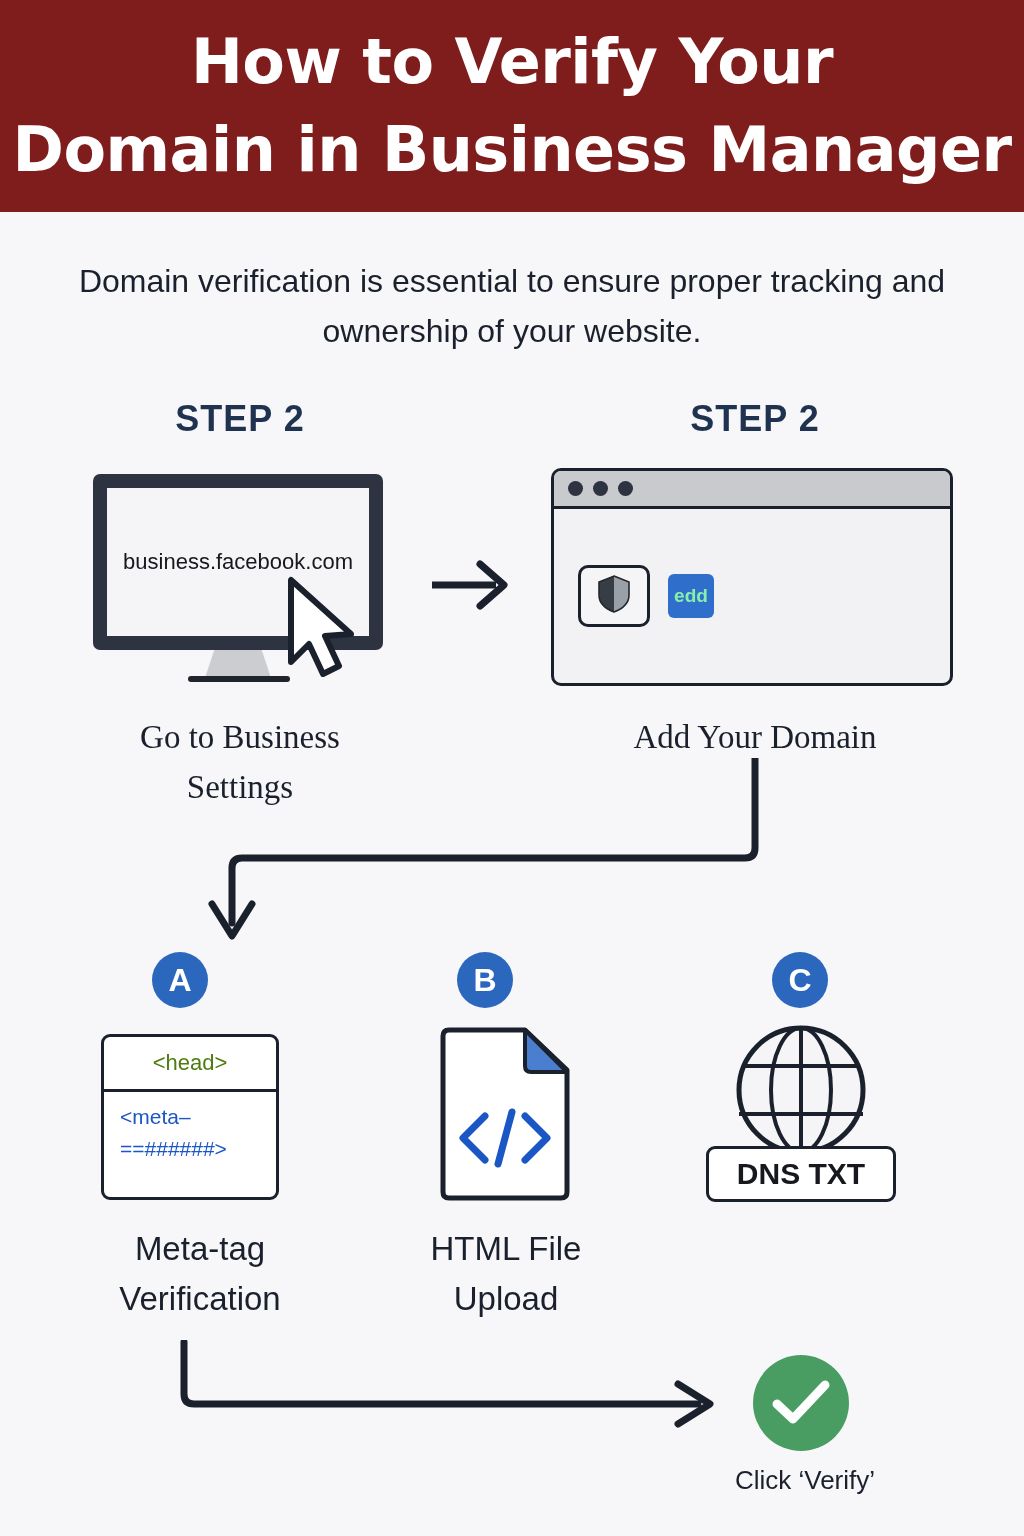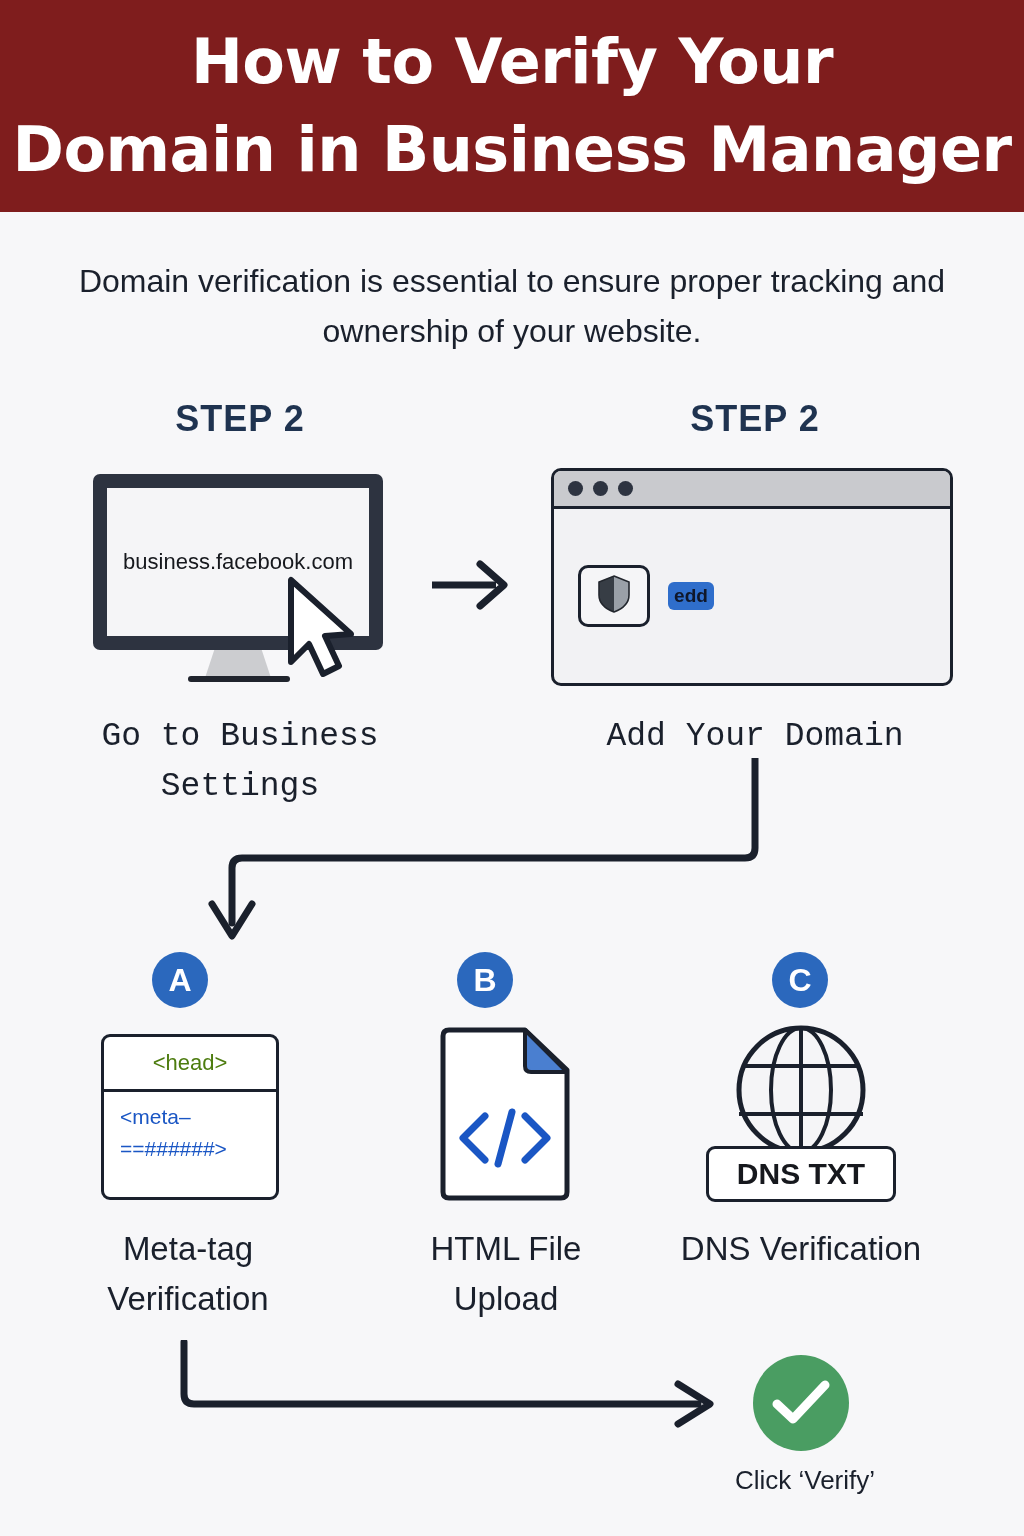--- a/index.html
+++ b/index.html
@@ -161,40 +161,40 @@
     justify-content: center;
     flex: none;
   }
   .brand-safety-text {
     color: #16181d;
     font-size: 31px;
     font-family: "Liberation Sans", sans-serif;
     white-space: nowrap;
   }
   .edd-badge {
-    width: 46px; height: 28px;
+    width: 46px; height: 44px;
     background: #2f6ecb;
     border-radius: 6px;
     display: flex;
     align-items: center;
     justify-content: center;
-    color: #0f172a;
+    color: #86efac;
     font-size: 19px;
     font-weight: bold;
     flex: none;
   }
 
   
   .caption {
     position: absolute;
     text-align: center;
     color: #1a202c;
     font-size: 33px;
     line-height: 50px;
-    font-family: Liberation Mono, monospace;
+    font-family: Liberation Serif, serif;
   }
   #cap-step1 { left: 90px; top: 712px; width: 300px; }
   #cap-step2 { left: 590px; top: 712px; width: 330px; }
 
   
   .elbow-connector {
     position: absolute;
     left: 200px; top: 758px;
     width: 600px; height: 190px;
   }
@@ -278,21 +278,21 @@
 
   
   .method-caption {
     position: absolute;
     text-align: center;
     color: #1a202c;
     font-size: 33px;
     line-height: 50px;
     font-family: "Liberation Sans", sans-serif;
   }
-  #mcap-a { left: 57px; top: 1224px; width: 262px; }
+  #mcap-a { left: 69px; top: 1224px; width: 262px; }
   #mcap-b { left: 375px; top: 1224px; width: 262px; }
   #mcap-c { left: 670px; top: 1224px; width: 262px; }
 
   
   .final-connector {
     position: absolute;
     left: 178px; top: 1340px;
     width: 560px; height: 110px;
   }
 
@@ -414,21 +414,20 @@
       <ellipse cx="79" cy="66" rx="30" ry="62" fill="none" stroke="#1a202c" stroke-width="4"></ellipse>
       <line x1="79" y1="4" x2="79" y2="128" stroke="#1a202c" stroke-width="4"></line>
       <line x1="21" y1="42" x2="137" y2="42" stroke="#1a202c" stroke-width="4"></line>
       <line x1="17" y1="90" x2="141" y2="90" stroke="#1a202c" stroke-width="4"></line>
     </svg>
   </div>
   <div class="dns-chip">DNS TXT</div>
 
   <div class="method-caption" id="mcap-a">Meta-tag Verification</div>
   <div class="method-caption" id="mcap-b">HTML File Upload</div>
-  <div class="method-caption" id="mcap-c">DNS Verification</div>
 
   <div class="final-connector">
     <svg width="560" height="110" viewBox="0 0 560 110">
       <path d="M6 2 L6 54 Q6 64 16 64 L520 64" fill="none" stroke="#1a202c" stroke-width="7" stroke-linecap="round"></path>
       <path d="M500 44 L532 64 L500 84" fill="none" stroke="#1a202c" stroke-width="7" stroke-linecap="round" stroke-linejoin="round"></path>
     </svg>
   </div>
 
   <div class="verify-circle">
     <svg width="58" height="46" viewBox="0 0 58 46">

